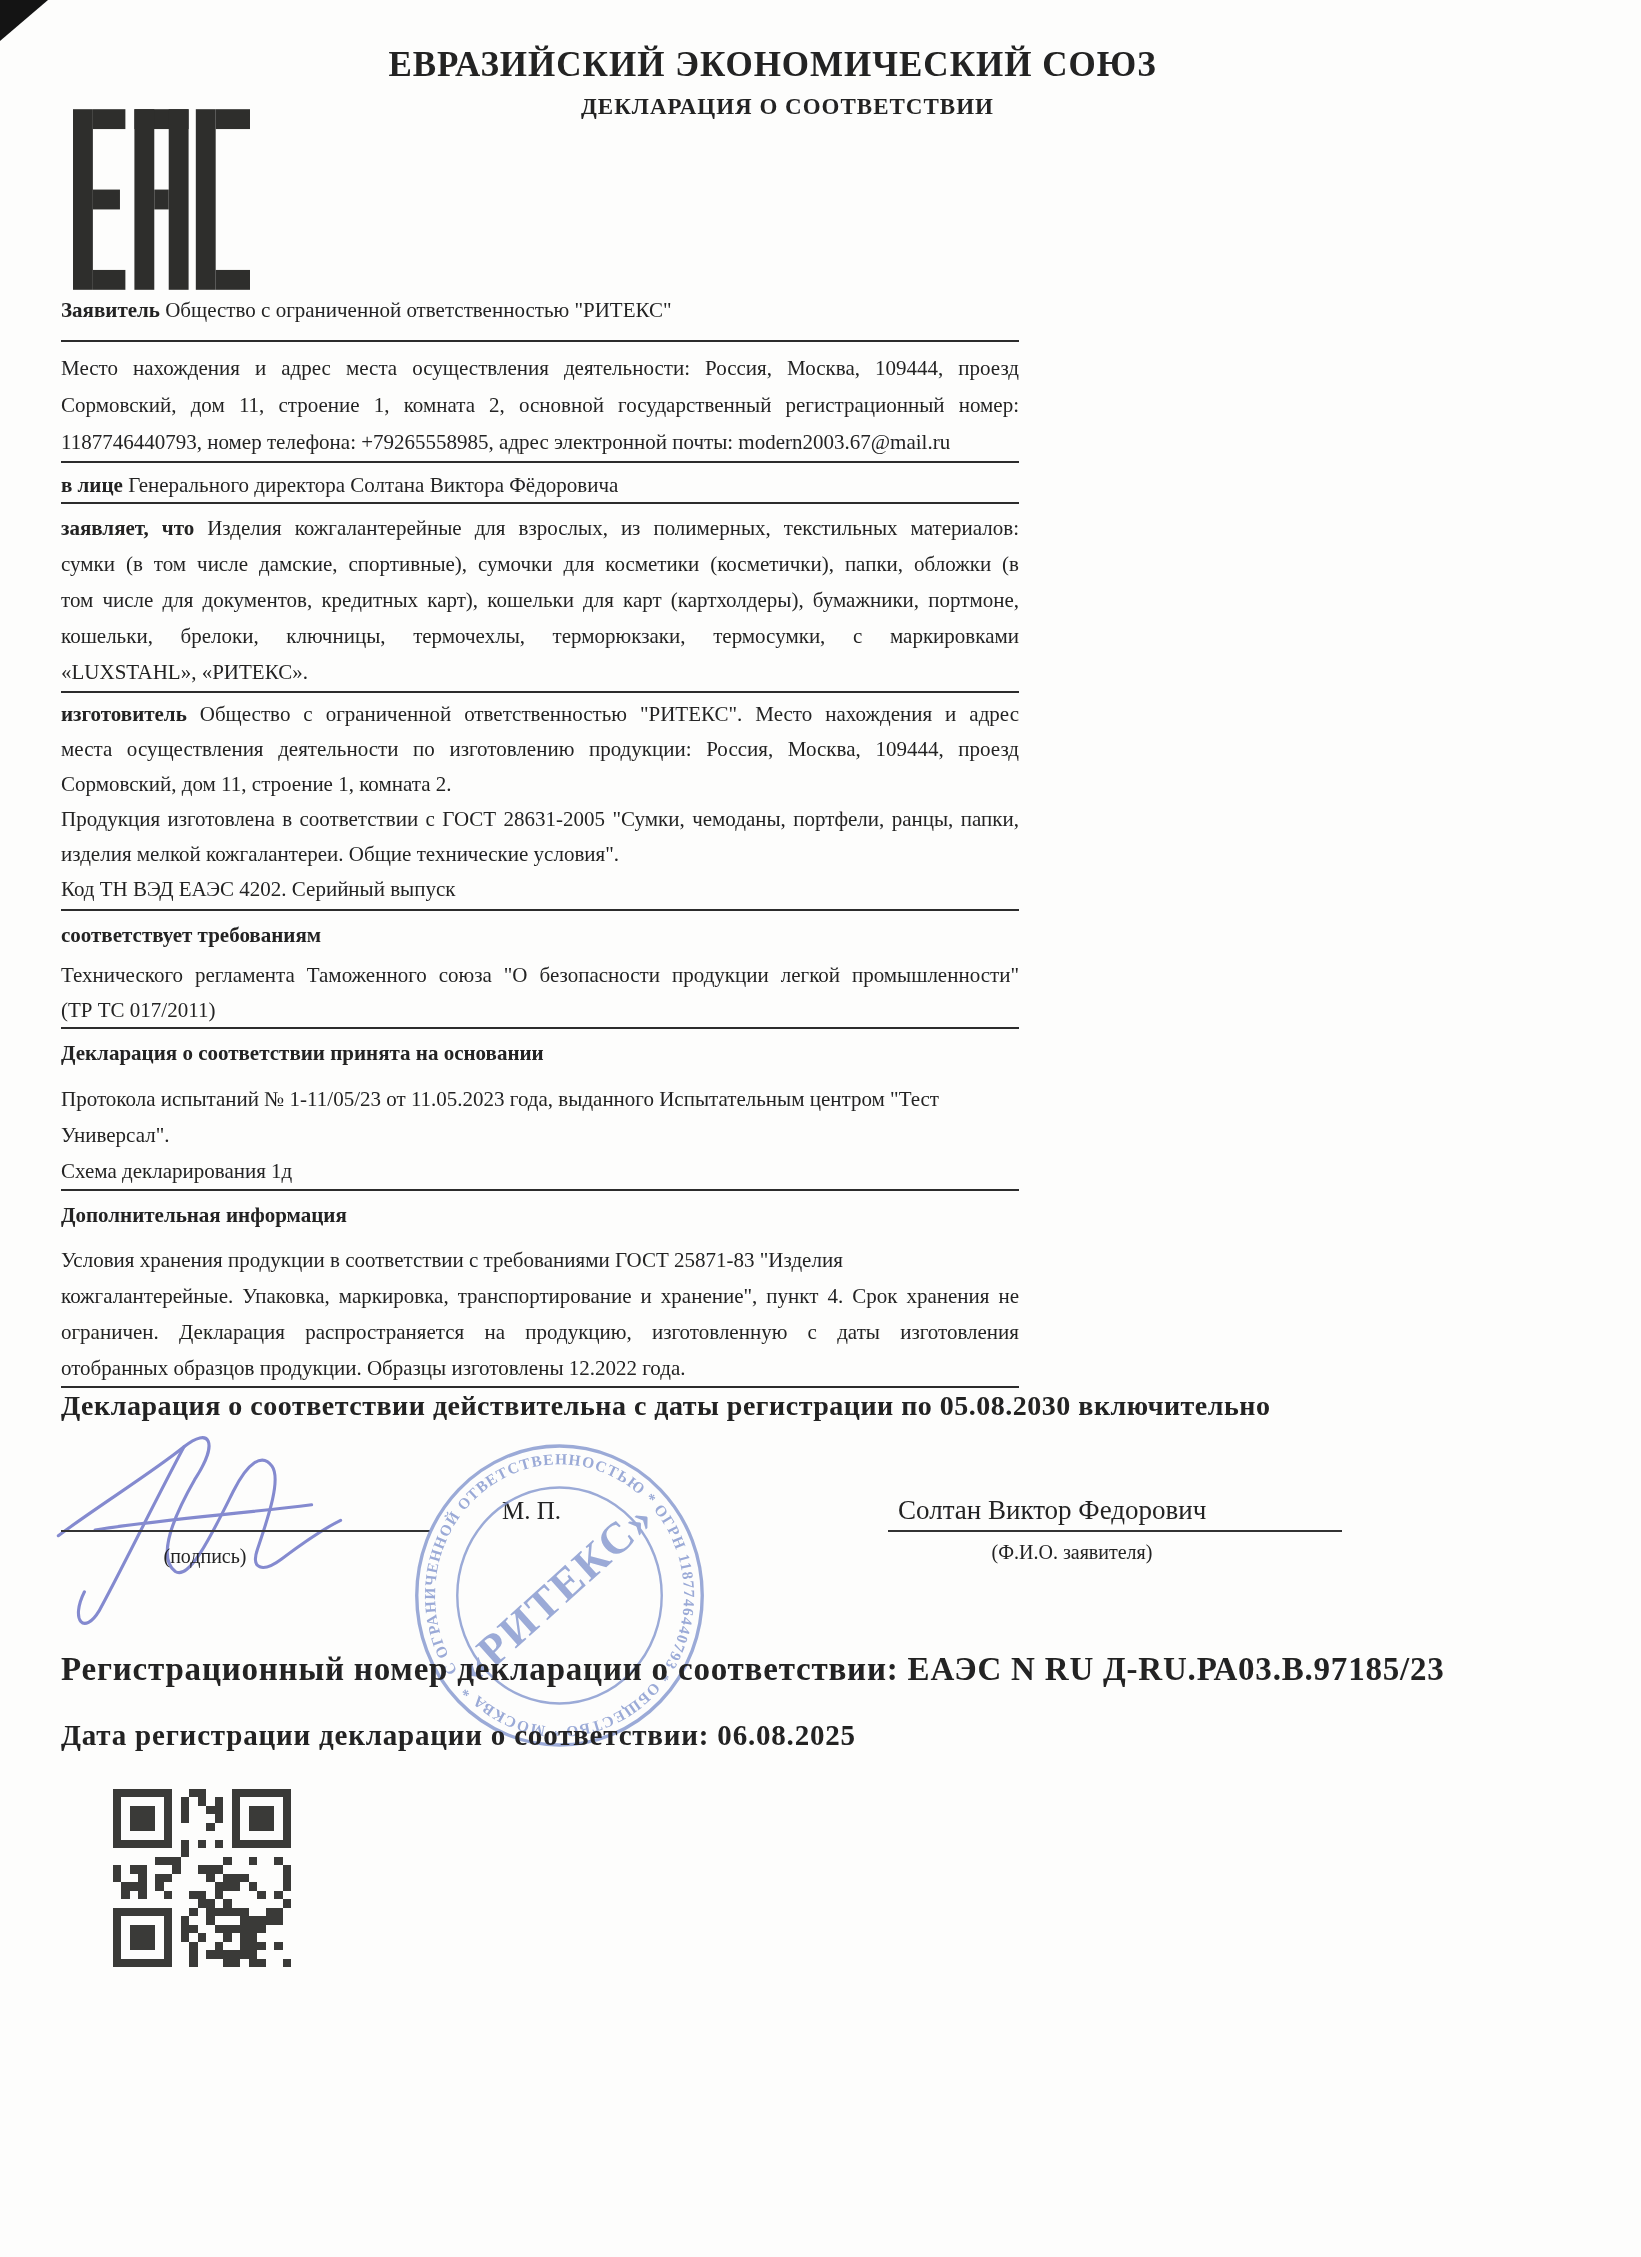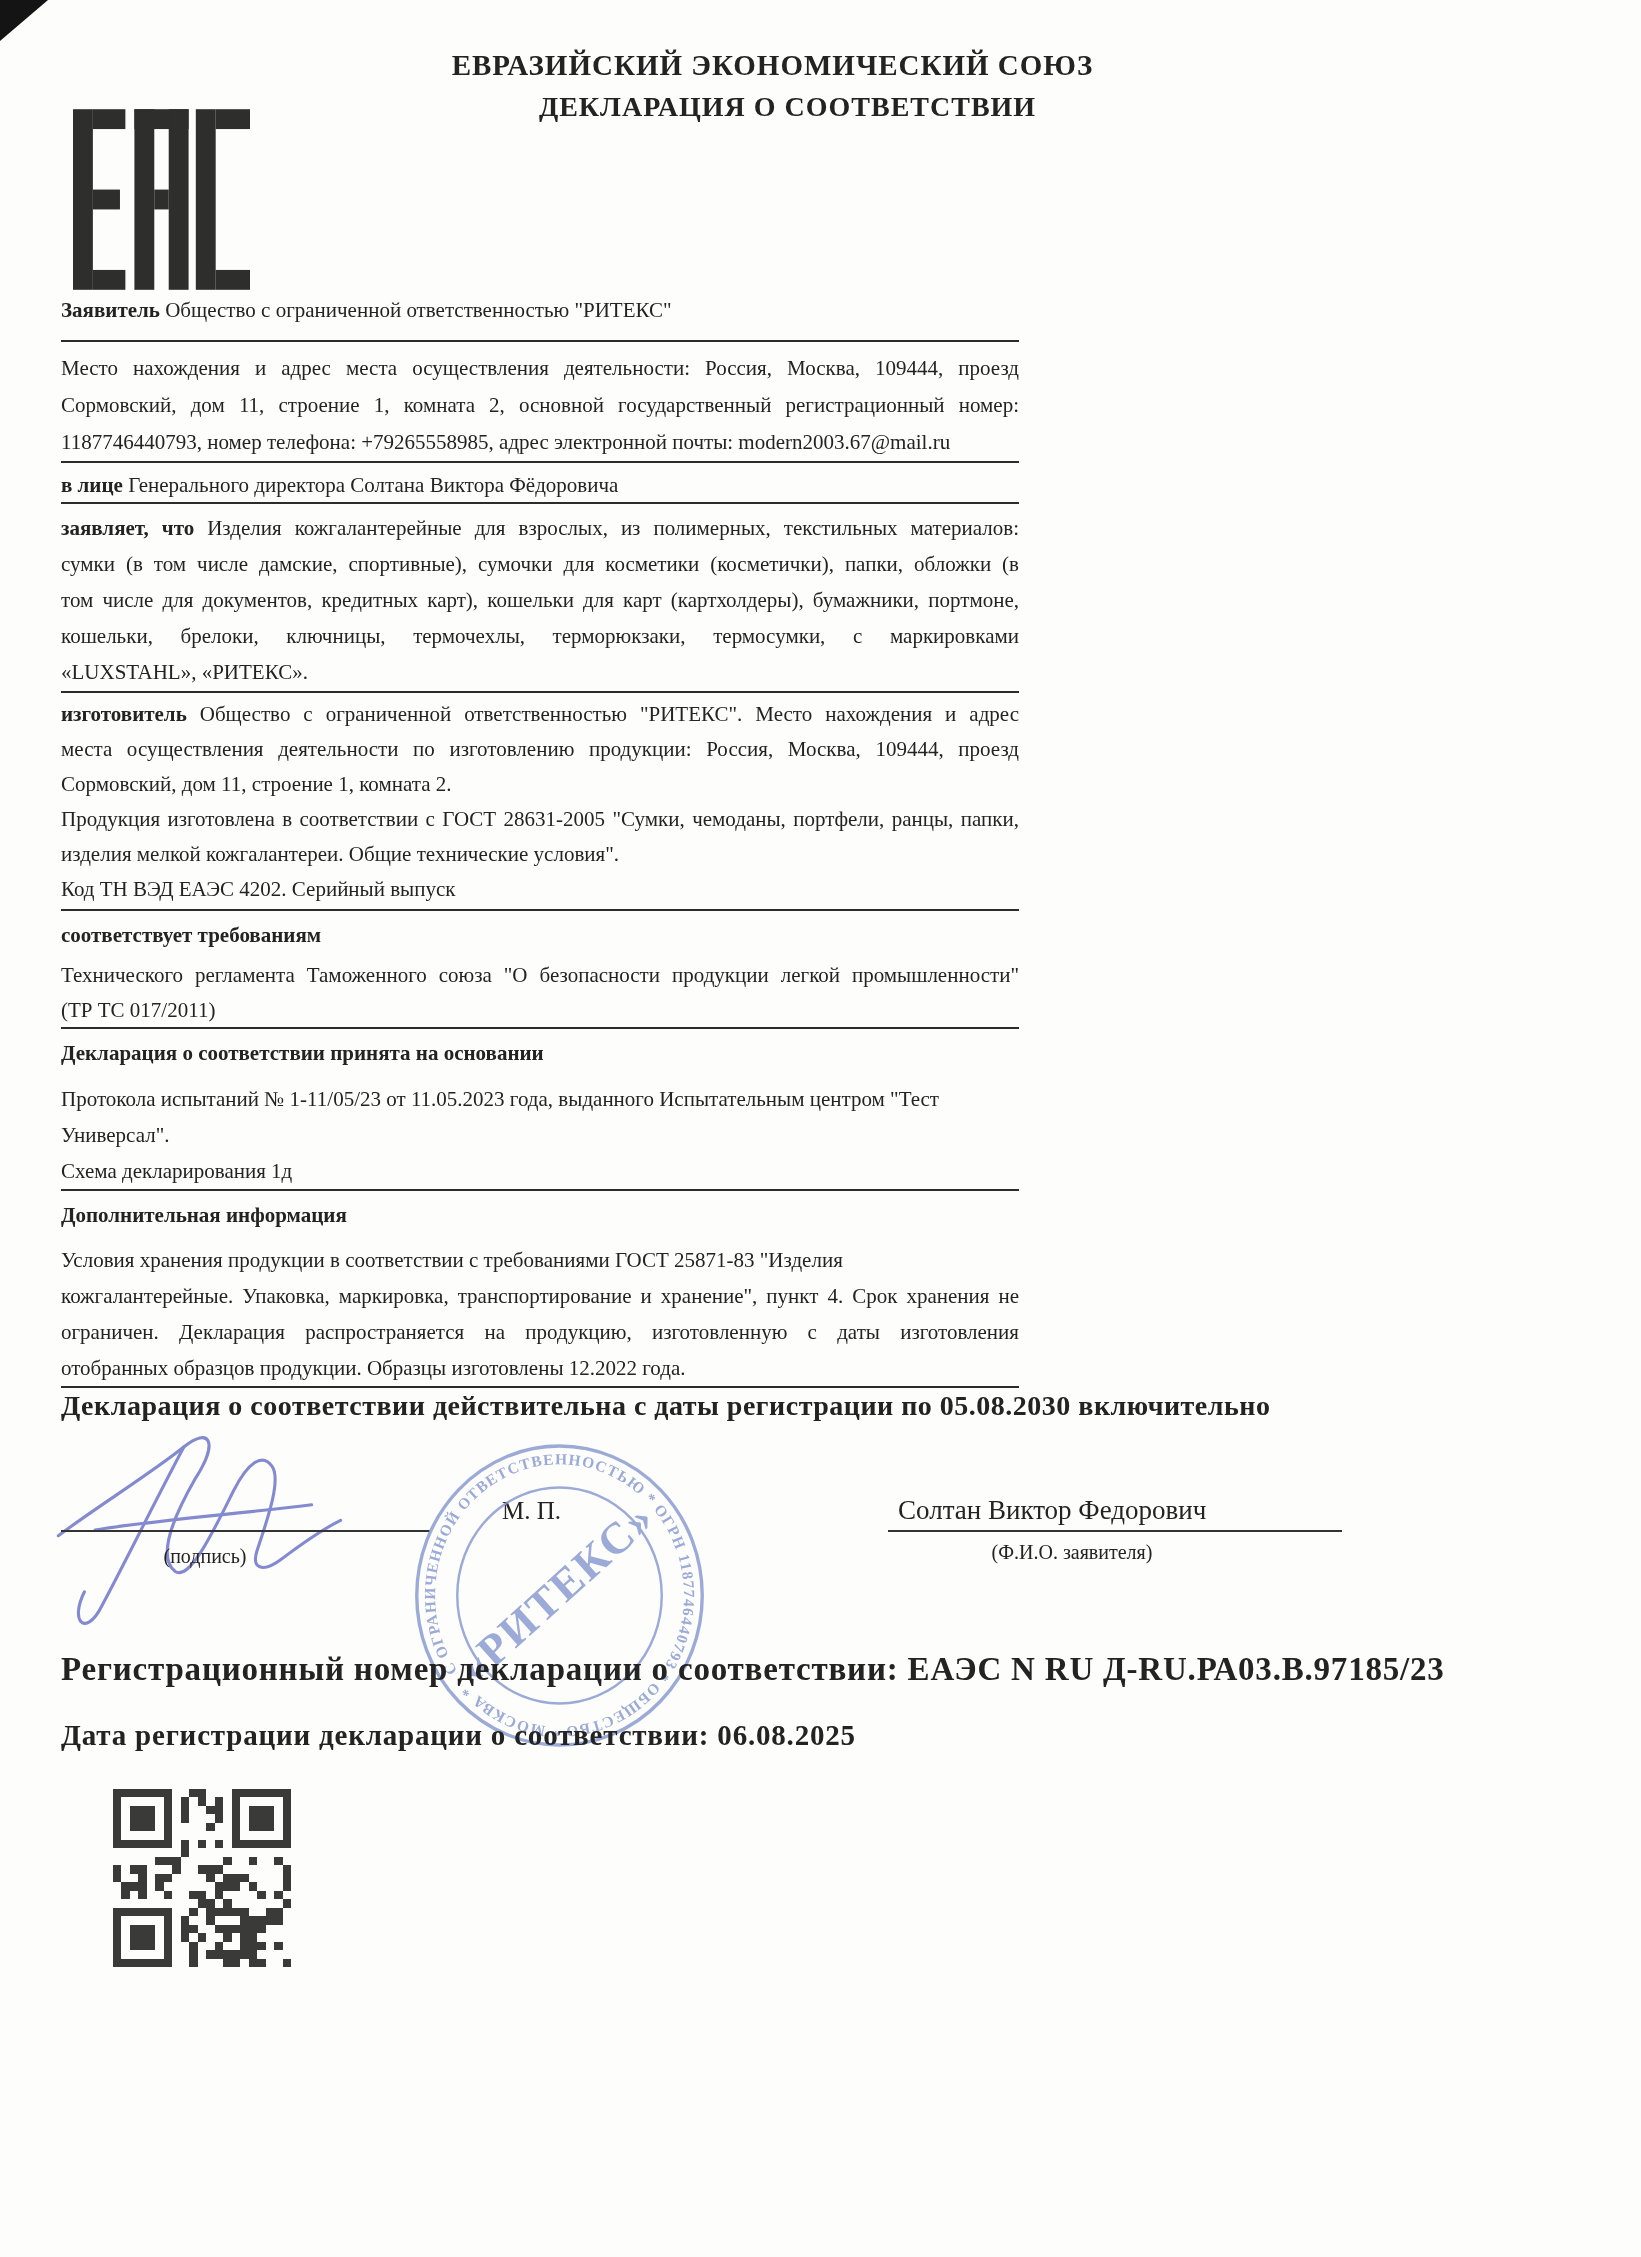--- a/index.html
+++ b/index.html
@@ -1,22 +1,22 @@
 <!DOCTYPE html>
 <html><head>
 <meta charset="utf-8">
 <style>
   html,body{margin:0;padding:0;background:#888;}
   .page{position:relative;width:1641px;height:2257px;background:#fdfdfc;
         font-family:"Liberation Serif",serif;color:#232323;overflow:hidden;}
   .corner{position:absolute;left:0;top:0;width:48px;height:41px;background:#141414;
           clip-path:polygon(0 0,100% 0,0 100%);}
   .title-wrap{position:absolute;left:0;top:44px;width:1545px;text-align:center;}
-  .title-l1{font-size:29px;font-weight:bold;letter-spacing:1px;line-height:42px;}
-  .title-l2{font-size:28px;font-weight:bold;letter-spacing:1px;line-height:41px;padding-left:30px;}
+  .title-l1{font-size:35px;font-weight:bold;letter-spacing:1px;line-height:42px;}
+  .title-l2{font-size:23px;font-weight:bold;letter-spacing:1px;line-height:41px;padding-left:30px;}
   .eac{position:absolute;left:73px;top:108px;}
   .blk{position:absolute;left:61px;width:958px;font-size:21px;line-height:37px;}
   .ln{white-space:nowrap;}
   .st{white-space:normal;text-align:justify;text-align-last:justify;text-justify:inter-word;}
   .b{font-weight:bold;}
   .lbl{font-weight:bold;}
   .rule{position:absolute;left:61px;width:958px;height:1.9px;background:#2c2c2c;}
   .bigline{position:absolute;left:61px;font-weight:bold;white-space:nowrap;}
   .sig-svg{position:absolute;left:39px;top:1412px;}
   .sigline{position:absolute;height:1.9px;background:#333;}

